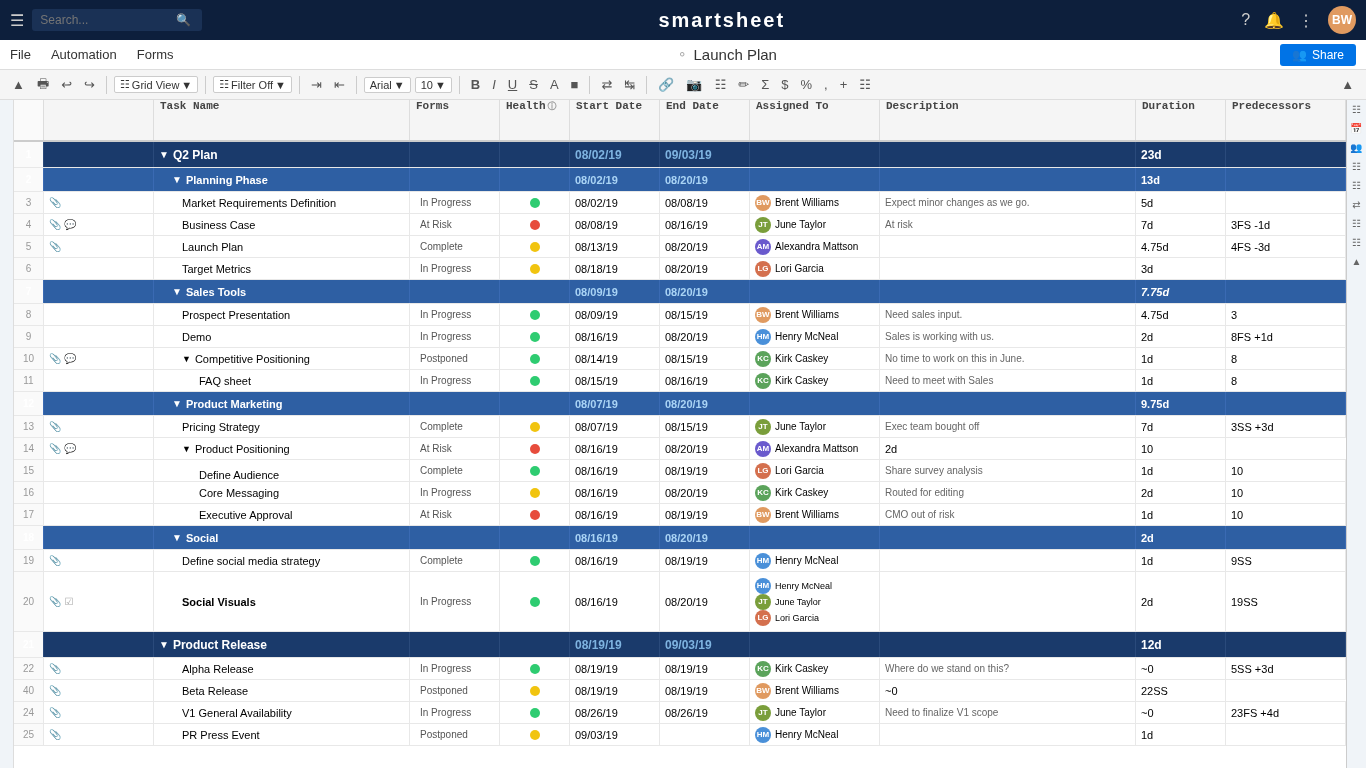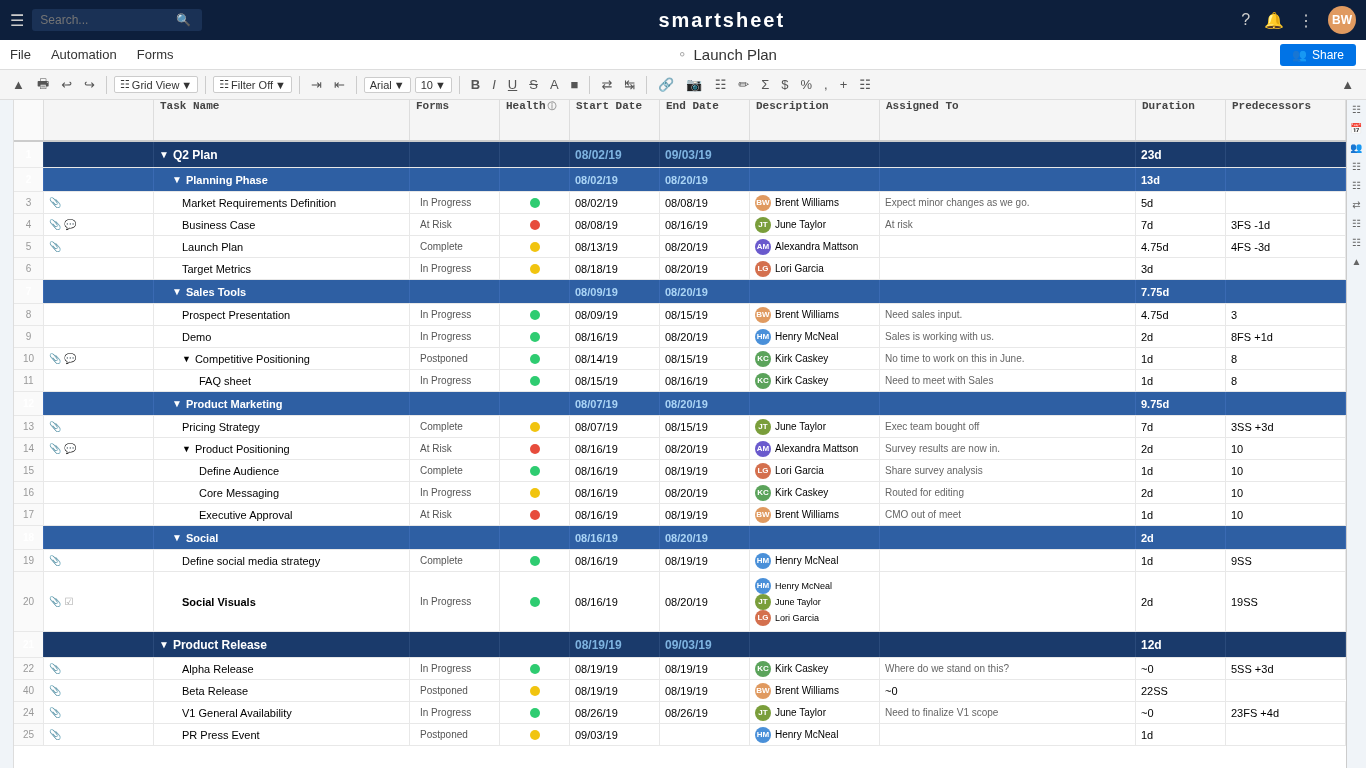--- a/index.html
+++ b/index.html
@@ -338,24 +338,24 @@
         <span>Health</span>
         <span class="info-icon">ⓘ</span>
       </div>
       <div class="gh-cell">
         <span>Start Date</span>
       </div>
       <div class="gh-cell">
         <span>End Date</span>
       </div>
       <div class="gh-cell">
+        <span>Assigned To</span>
+      </div>
+      <div class="gh-cell">
         <span>Description</span>
-      </div>
-      <div class="gh-cell">
-        <span>Assigned To</span>
       </div>
       <div class="gh-cell">
         <span>Duration</span>
       </div>
       <div class="gh-cell">
         <span>Predecessors</span>
       </div>
     </div>
 
     <div class="grid-body" id="grid-body">
@@ -504,21 +504,21 @@
       <div class="gc" style="padding-left:18px;">
         <span class="section-collapse">▼</span>
         <span>Sales Tools</span>
       </div>
       <div class="gc"></div>
       <div class="gc"></div>
       <div class="gc" style="color:#aad4f5;font-weight:bold;">08/09/19</div>
       <div class="gc" style="color:#aad4f5;font-weight:bold;">08/20/19</div>
       <div class="gc"></div>
       <div class="gc"></div>
-      <div class="gc" style="font-weight:bold;">7.75d</div>
+      <div class="gc" style="font-weight:bold;font-style:italic;">7.75d</div>
       <div class="gc"></div>
     </div>
         <div class="grid-row">
       <div class="gc row-num">8</div>
       <div class="gc" style="gap:3px;"></div>
       <div class="gc" style="padding-left:28px;">
 
         <span>Prospect Presentation</span>
       </div>
       <div class="gc">
@@ -677,28 +677,27 @@
             <span class="health-dot health-red"></span>
           </div>
       <div class="gc">08/16/19</div>
       <div class="gc">08/20/19</div>
       <div class="gc" style="flex-direction:column;align-items:flex-start;justify-content:center;">
             <div class="assignee">
       <div class="assignee-avatar" style="background:#6a5acd">AM</div>
       <span>Alexandra Mattson</span>
     </div>
           </div>
-      <div class="gc desc-cell">Survey results are now in.</div>
       <div class="gc">2d</div>
       <div class="gc">10</div>
     </div>
         <div class="grid-row">
       <div class="gc row-num">15</div>
       <div class="gc" style="gap:3px;"></div>
-      <div class="gc" style="padding-left:45px;">
+      <div class="gc" style="padding-left:45px;align-items:flex-end;">
 
         <span>Define Audience</span>
       </div>
       <div class="gc">
         <span class="status-badge">Complete</span>
       </div>
       <div class="gc" style="justify-content:center;">
             <span class="health-dot health-green"></span>
           </div>
       <div class="gc">08/16/19</div>
@@ -752,21 +751,21 @@
             <span class="health-dot health-red"></span>
           </div>
       <div class="gc">08/16/19</div>
       <div class="gc">08/19/19</div>
       <div class="gc" style="flex-direction:column;align-items:flex-start;justify-content:center;">
             <div class="assignee">
       <div class="assignee-avatar" style="background:#e09a60">BW</div>
       <span>Brent Williams</span>
     </div>
           </div>
-      <div class="gc desc-cell">CMO out of meet</div>
+      <div class="gc desc-cell">CMO out of risk</div>
       <div class="gc">1d</div>
       <div class="gc">10</div>
     </div>
         <div class="grid-row subsection-row">
       <div class="gc row-num">18</div>
       <div class="gc"></div>
       <div class="gc" style="padding-left:18px;">
         <span class="section-collapse">▼</span>
         <span>Social</span>
       </div>

